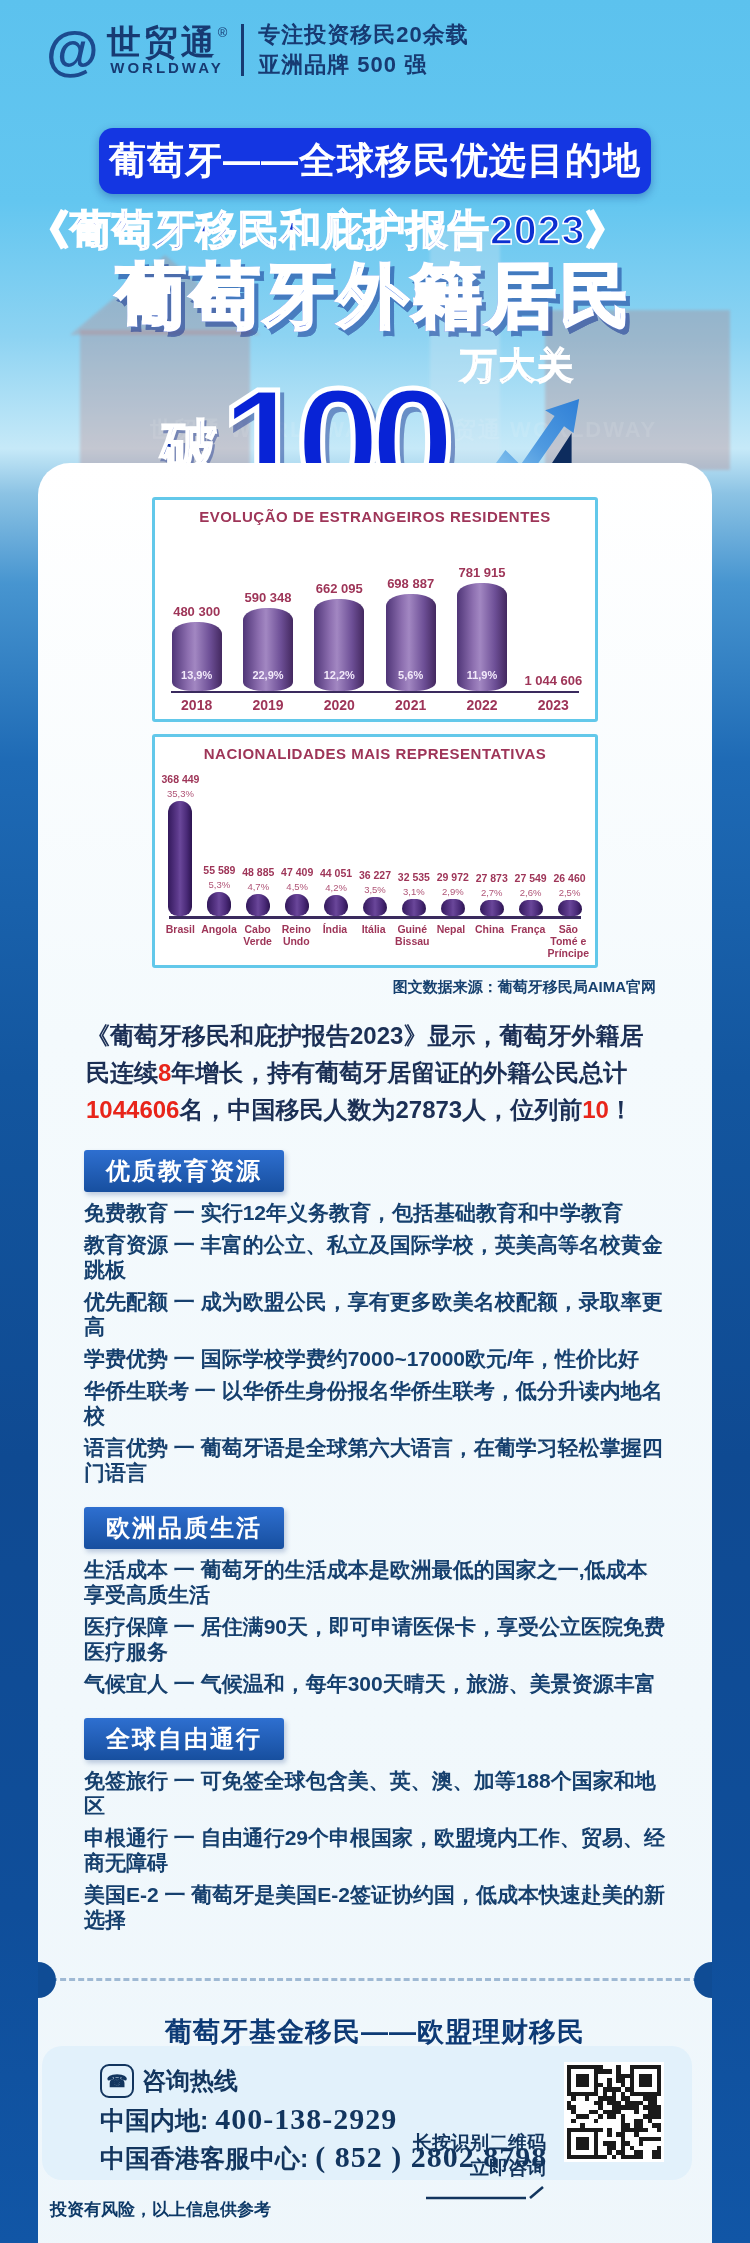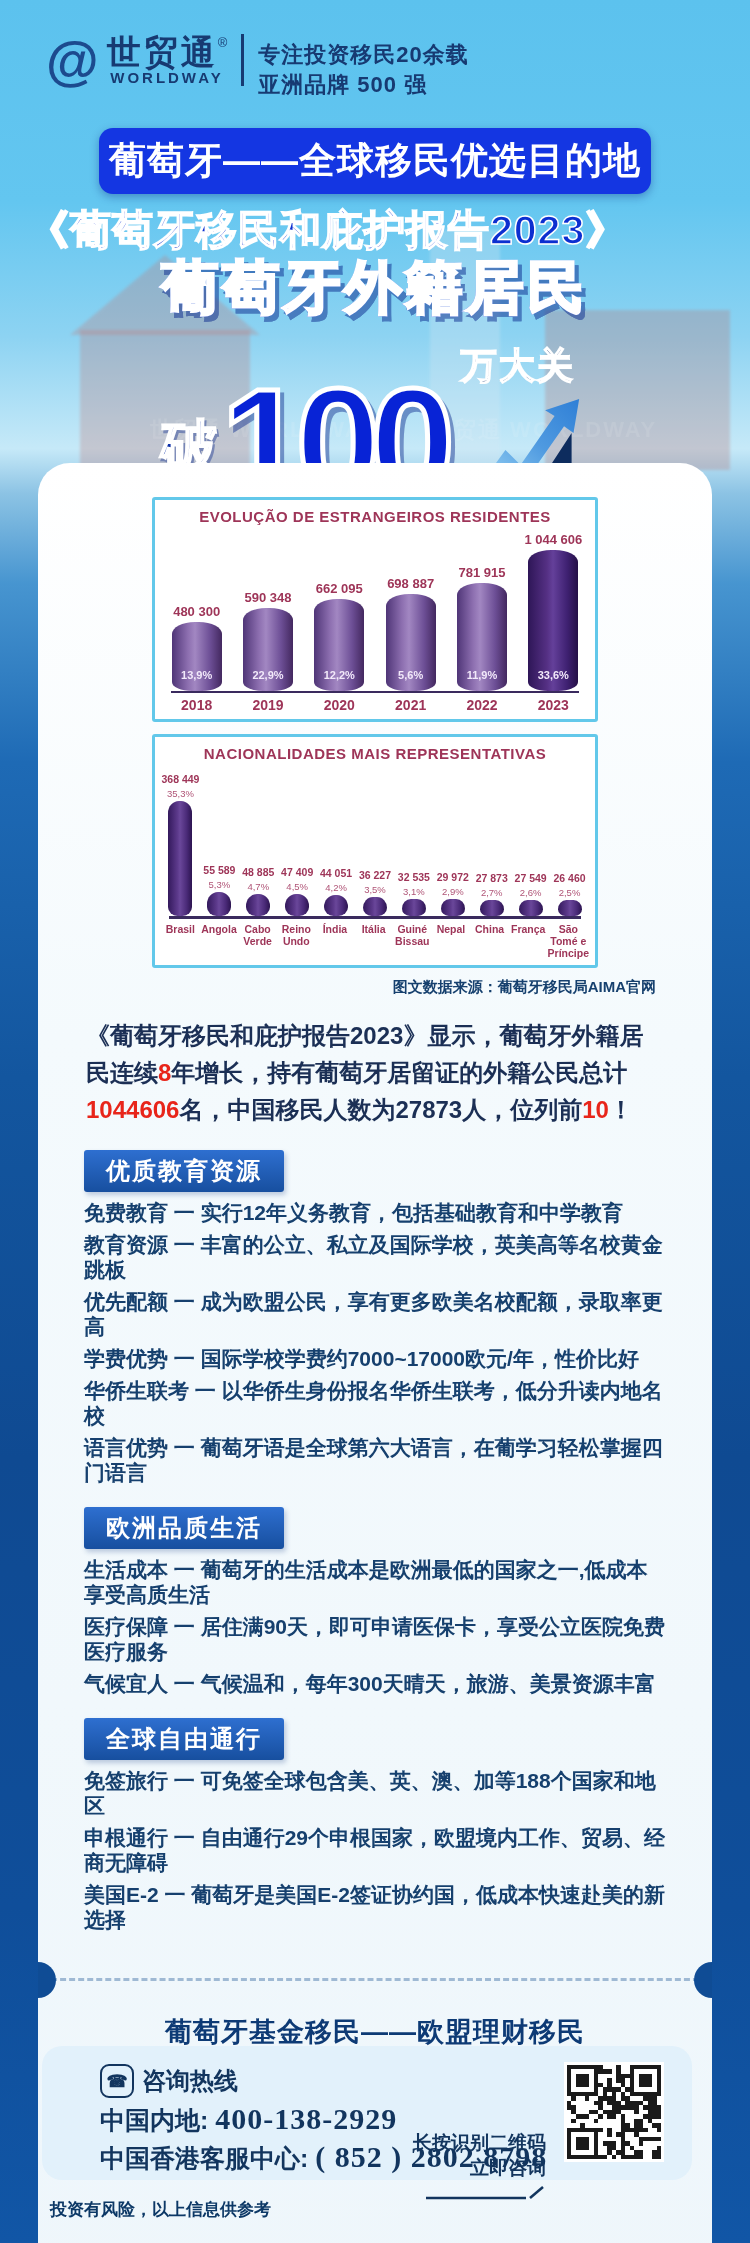--- a/index.html
+++ b/index.html
@@ -13,28 +13,28 @@
   .wm{position:absolute;font-size:22px;font-weight:700;letter-spacing:2px;pointer-events:none;}
   .wm.lt{color:rgba(255,255,255,0.10);} .wm.bl{color:rgba(90,150,210,0.12);}
   
   .logo-row{position:absolute;top:20px;left:46px;display:flex;align-items:center;color:#173a72;}
   .logo-glyph{font-size:54px;font-weight:900;line-height:54px;color:#1c4a8e;}
   .logo-txt{margin-left:8px;text-align:center;}
   .logo-cn{font-size:34px;font-weight:900;letter-spacing:3px;line-height:34px;}
   .logo-reg{font-size:13px;vertical-align:top;}
   .logo-en{font-size:15px;font-weight:800;letter-spacing:3px;}
   .logo-div{width:3px;height:52px;background:#173a72;margin:0 14px;}
-  .tagline{font-size:22px;font-weight:800;color:#173a72;line-height:30px;letter-spacing:1px;margin-top:20px;}
+  .tagline{font-size:22px;font-weight:800;color:#173a72;line-height:30px;letter-spacing:1px;}
   
   .banner{position:absolute;top:128px;left:50%;transform:translateX(-50%);background:#1436e2;color:#fff;
     font-size:37px;font-weight:900;padding:8px 10px;border-radius:14px;white-space:nowrap;letter-spacing:1px;
     box-shadow:0 3px 8px rgba(10,30,120,.35);}
   .report-title{position:absolute;top:203px;width:100%;font-size:41px;font-weight:900;
     color:#0c2fd0;-webkit-text-stroke:1.5px #ffffff;letter-spacing:1px;padding-left:28px;}
-  .main-title{position:absolute;top:250px;width:100%;text-align:center;font-size:57px;font-weight:900;letter-spacing:4px;
+  .main-title{position:absolute;top:250px;width:100%;text-align:center;font-size:70px;font-weight:900;letter-spacing:4px;
     background:linear-gradient(180deg,#57a3f2 5%,#1d5de0 45%,#0a2ad4 90%);-webkit-background-clip:text;background-clip:text;color:transparent;
     -webkit-text-stroke:3px #fff;filter:drop-shadow(4px 5px 0 rgba(10,40,140,.5));}
   .hundred{position:absolute;top:342px;width:100%;display:flex;justify-content:center;align-items:flex-end;}
   .po{font-size:58px;font-weight:900;color:#0c2fa8;-webkit-text-stroke:2px #fff;margin:0 2px 14px 0;filter:drop-shadow(2px 3px 0 rgba(10,40,140,.4));}
   .num100{font-size:152px;font-weight:900;line-height:118px;color:#0823d6;letter-spacing:-10px;
     -webkit-text-stroke:5px #fff;filter:drop-shadow(4px 5px 0 rgba(10,40,140,.45));}
   .wdg{display:flex;flex-direction:column;align-items:flex-start;margin-left:16px;gap:12px;}
   .wandaguan{font-size:36px;font-weight:900;color:#0a2a66;-webkit-text-stroke:1.5px #fff;letter-spacing:2px;}
   .arrow-svg{margin:-6px 0 0 10px;}
   
@@ -175,23 +175,20 @@
             </div>
           </div>
           <div class="col">
             <div class="vlabel">781 915</div>
             <div class="bar" style="height: 108px;">
               <div class="pct-in">11,9%</div>
             </div>
           </div>
           <div class="col">
             <div class="vlabel">1 044 606</div>
-            <div class="bar last" style="height: 141px;">
-              <div class="pct-in">33,6%</div>
-            </div>
           </div>
         </div>
       <div class="axis1"></div>
       <div class="cats cats1" id="c1cats">
           <div class="cat">2018</div>
           <div class="cat">2019</div>
           <div class="cat">2020</div>
           <div class="cat">2021</div>
           <div class="cat">2022</div>
           <div class="cat">2023</div>

